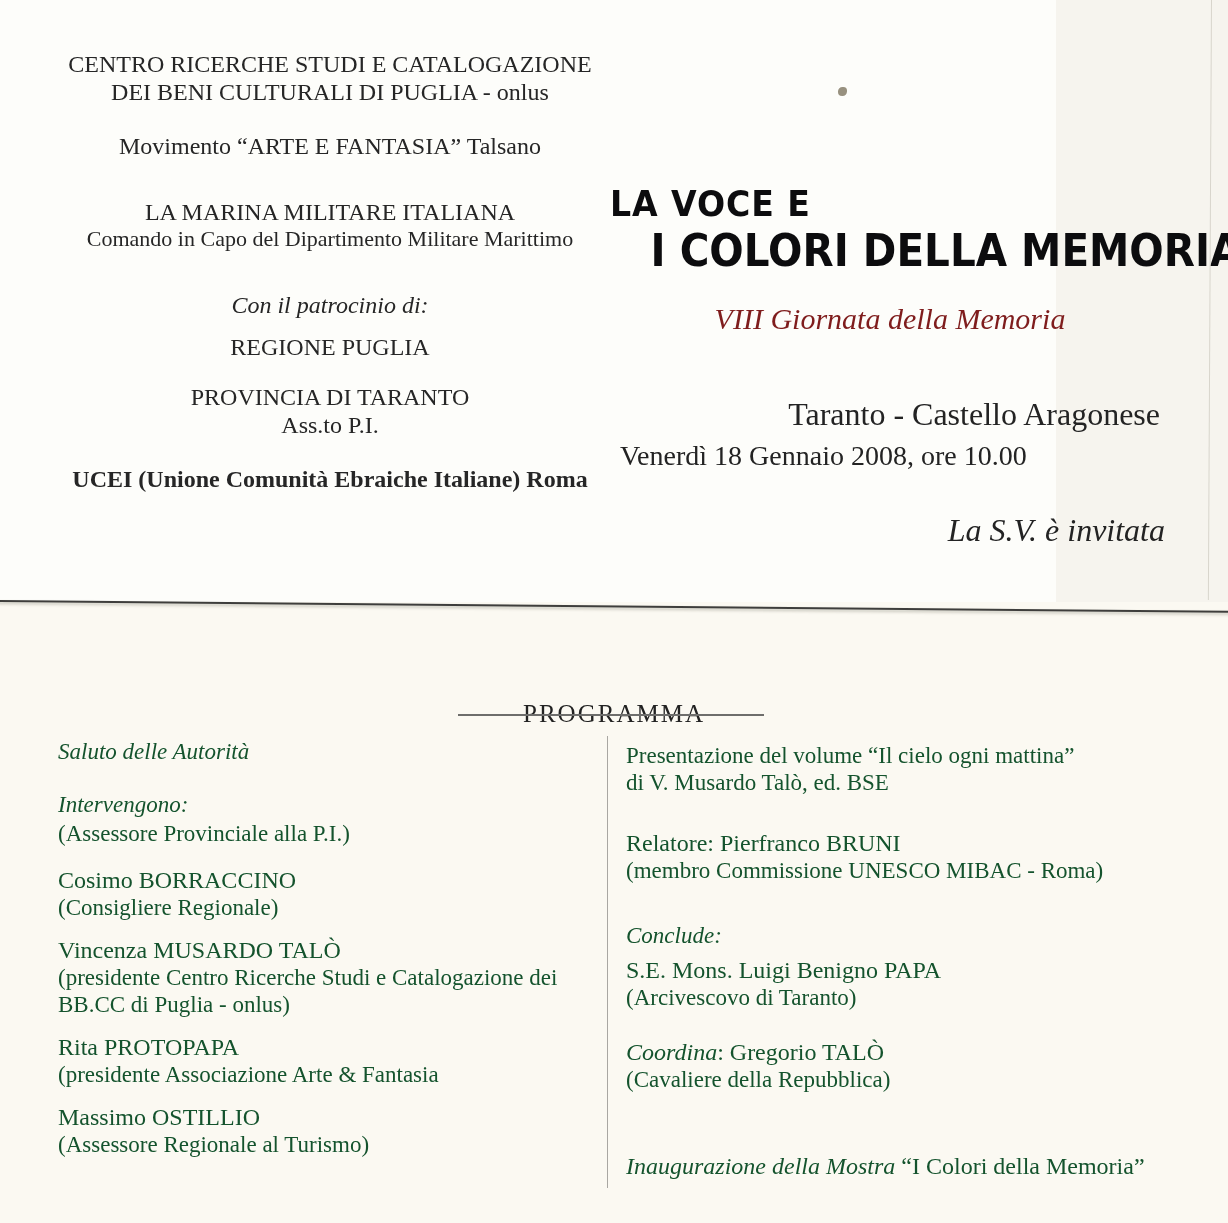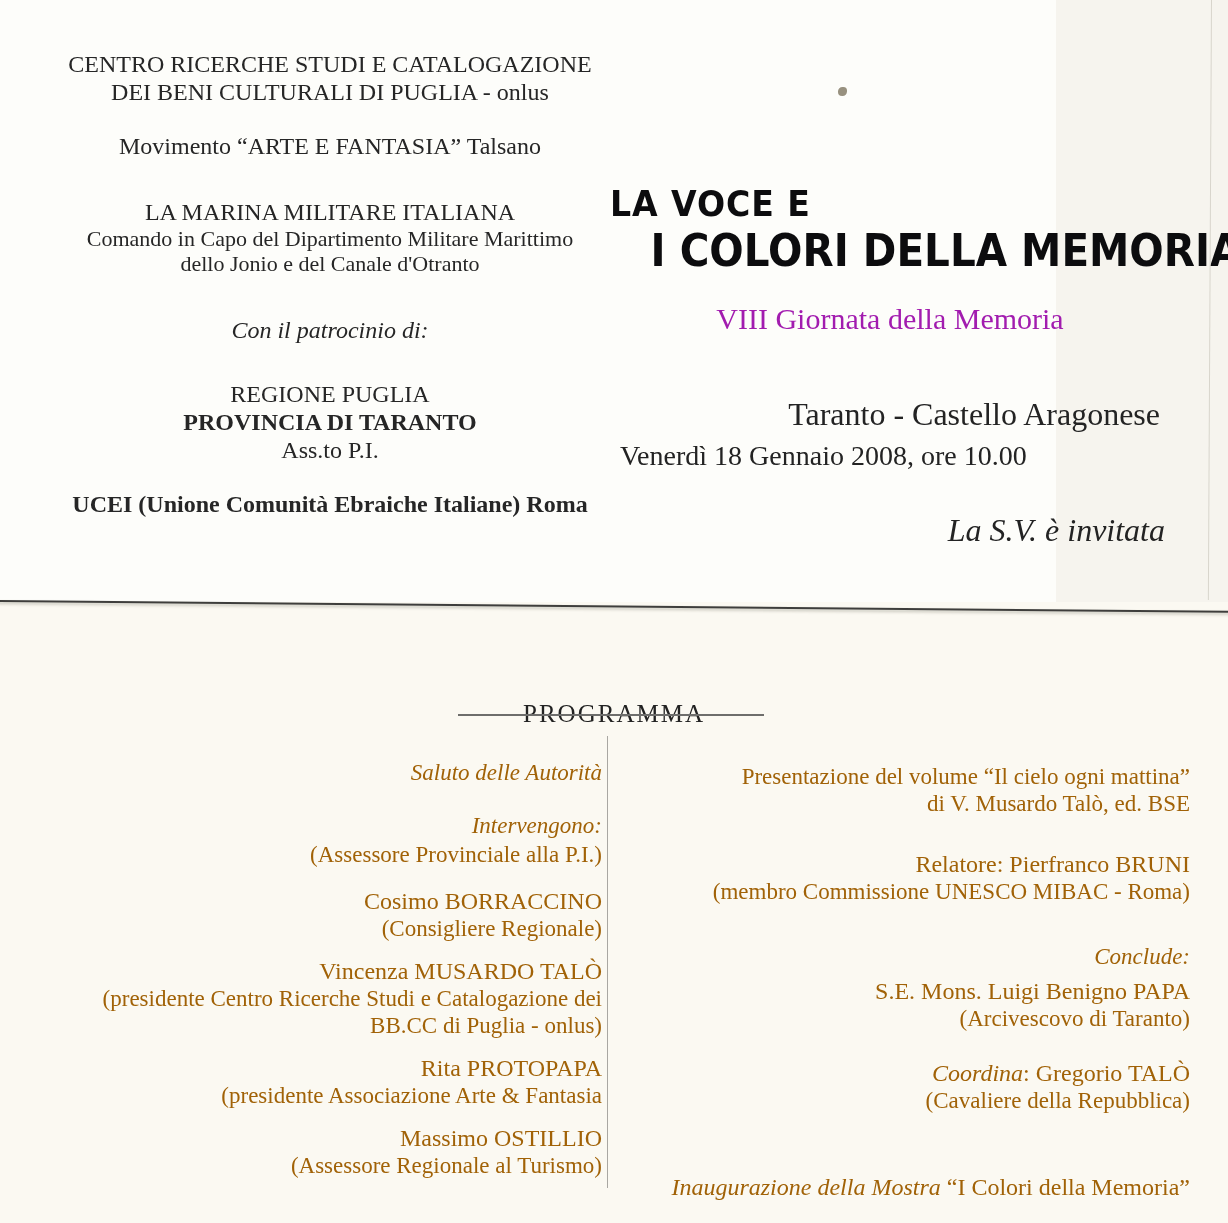--- a/index.html
+++ b/index.html
@@ -52,21 +52,21 @@
   
   .event-title {
     position:absolute; left:610px; top:182px; width:600px;
     font-family:"DejaVu Sans", sans-serif; font-weight:700; color:#0c0c0e;
     transform:scaleX(0.92); transform-origin:left top;
   }
   .event-title .t1 { font-size:36px; line-height:44px; letter-spacing:1px; }
   .event-title .t2 { font-size:44px; line-height:50px; letter-spacing:0px; padding-left:44px; white-space:nowrap; }
   .event-subtitle {
     position:absolute; left:620px; top:302px; width:540px; text-align:center;
-    font-size:30px; color:#a21caf;
+    font-style:italic; font-size:30px; color:#7f1d1d;
   }
   .event-venue {
     position:absolute; left:620px; top:396px; width:540px; text-align:right;
     font-size:32px; line-height:36px;
   }
   .event-datetime {
     position:absolute; left:620px; top:440px; width:540px; text-align:left;
     font-size:28px; line-height:32px;
   }
   .event-invite {
@@ -82,23 +82,22 @@
   .prog-underline {
     position:absolute; left:458px; top:714px; width:306px; height:2px;
     background:#6e6e6c;
   }
   .col-divider {
     position:absolute; left:607px; top:736px; width:1px; height:452px;
     background:#a9a7a2;
   }
 
   .prog-col {
-    position:absolute; font-size:23px; line-height:27px; text-align:right;
-    color:#a16207;
-    margin-top:21px;
+    position:absolute; font-size:23px; line-height:27px; text-align:left;
+    color:#14532d;
   }
   .col-left  { left:58px;  top:738px; width:544px; }
   .col-right { left:626px; top:742px; width:564px; }
 
   .entry { margin-bottom:16px; }
   .entry-1 { margin-bottom:20px; }
   .name { font-size:24px; }
   .mb-salute { margin-bottom:26px; }
   .mb-interv { margin-bottom:2px; }
   .mb-pres { margin-bottom:34px; }
@@ -111,24 +110,23 @@
 <body>
 
 <div class="top-card">
 
   <div class="org-col">
     <div>CENTRO RICERCHE STUDI E CATALOGAZIONE</div>
     <div>DEI BENI CULTURALI DI PUGLIA - onlus</div>
     <div class="gap-a">Movimento “ARTE E FANTASIA” Talsano</div>
     <div class="gap-b">LA MARINA MILITARE ITALIANA</div>
     <div class="small">Comando in Capo del Dipartimento Militare Marittimo</div>
-    <div class="small">dello Jonio e del Canale d'Otranto</div>
     <div class="gap-c italic">Con il patrocinio di:</div>
-    <div style="margin-top:36px;">REGIONE PUGLIA</div>
-    <div style="font-weight:bold;">PROVINCIA DI TARANTO</div>
+    <div style="margin-top:14px;">REGIONE PUGLIA</div>
+    <div style="margin-top:22px;">PROVINCIA DI TARANTO</div>
     <div>Ass.to P.I.</div>
     <div style="margin-top:26px;font-weight:bold;">UCEI (Unione Comunità Ebraiche Italiane) Roma</div>
   </div>
 
   <div class="event-title">
     <div class="t1">LA VOCE E</div>
     <div class="t2">I COLORI DELLA MEMORIA</div>
   </div>
   <div class="event-subtitle">VIII Giornata della Memoria</div>
   <div class="event-venue">Taranto - Castello Aragonese</div>

